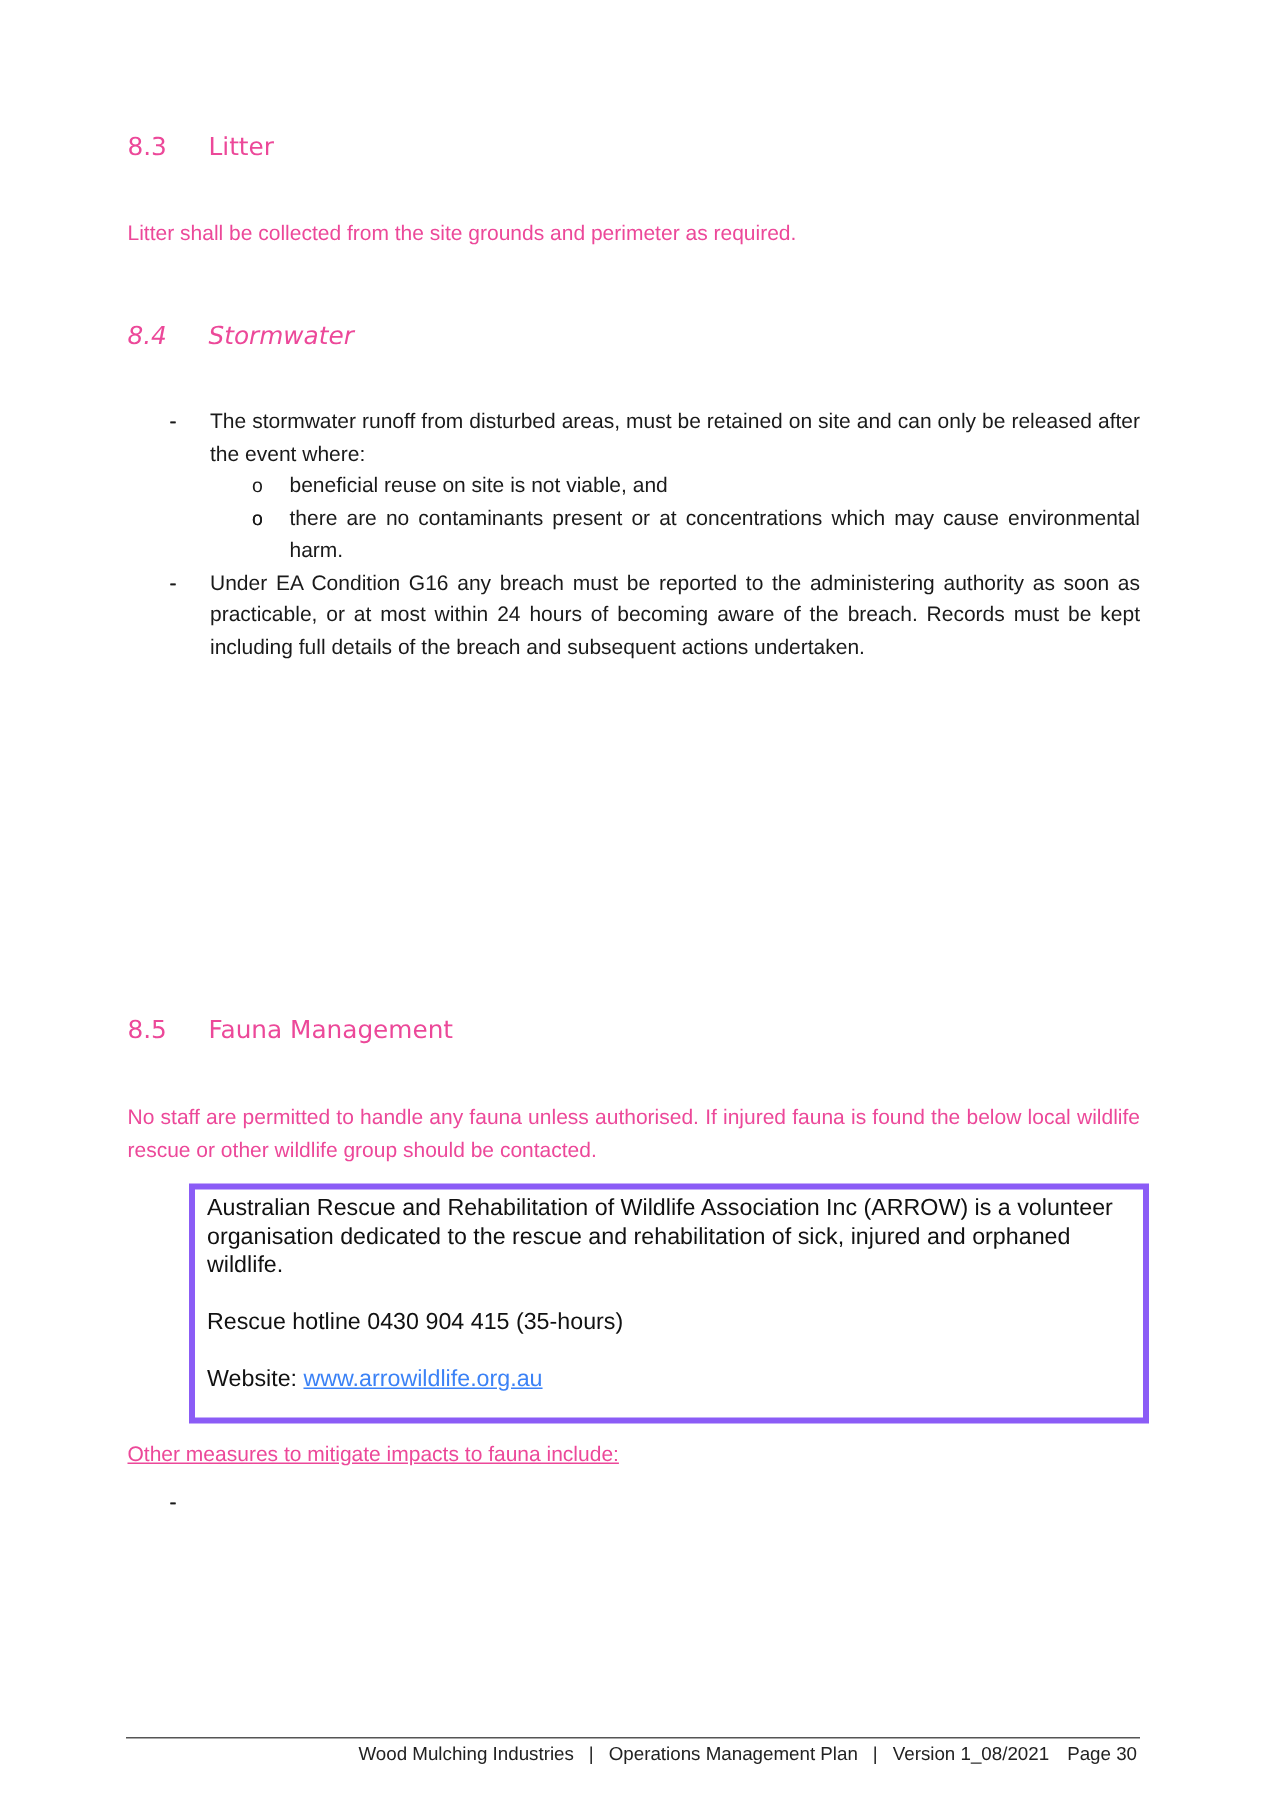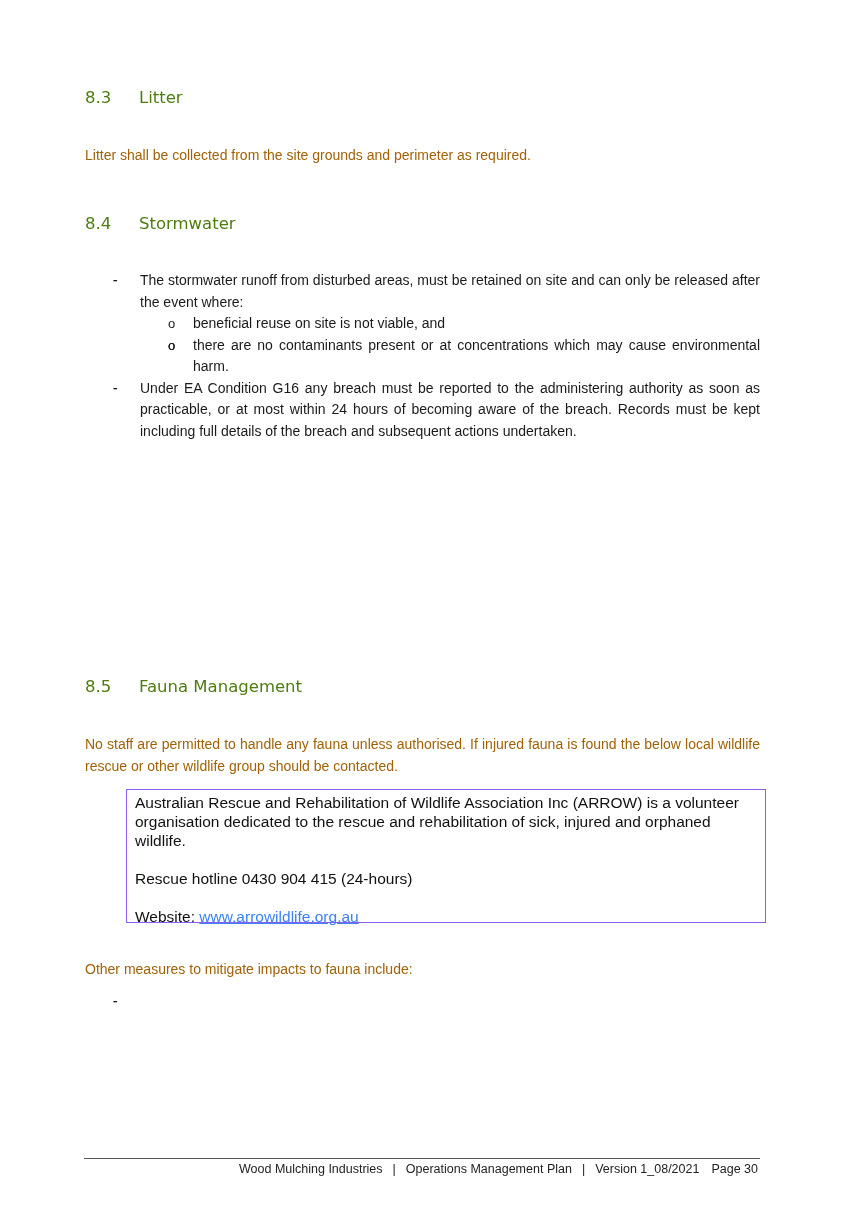--- a/index.html
+++ b/index.html
@@ -8,36 +8,36 @@
   .page { position: absolute; left: 0; top: 0; width: 844px; height: 1210px; }
 
   .logo { position: absolute; left: 664px; top: 0; width: 172px; height: 76px; }
   .logo-title { position: absolute; left: 28px; top: -12px; font-family: "DejaVu Serif", serif;
                 font-weight: bold; font-size: 38px; letter-spacing: -1px; color: #111; line-height: 40px; }
   .logo-sub { position: absolute; left: 22px; top: 27px; font-size: 7px; font-style: italic;
               color: #333; white-space: nowrap; }
   .logo svg { position: absolute; left: 0; top: 34px; }
 
   .heading { position: absolute; left: 85px; font-family: "DejaVu Sans", sans-serif;
-             font-size: 16.5px; color: #4d7c0f; font-weight: normal; white-space: nowrap; }
+             font-size: 16.5px; color: #ec4899; font-weight: normal; white-space: nowrap; }
   .heading .num { display: inline-block; width: 54px; }
 
   .para { position: absolute; left: 85px; width: 675px; font-family: "Liberation Sans", sans-serif;
-          font-size: 14px; line-height: 21.5px; color: #a16207; text-align: justify; }
+          font-size: 14px; line-height: 21.5px; color: #ec4899; text-align: justify; }
 
   .bullets { position: absolute; left: 85px; width: 675px; margin: 0; padding: 0; list-style: none;
              font-family: "Liberation Sans", sans-serif; font-size: 14px; line-height: 21.5px; color: #1a1a1a; }
   .bullets > li { position: relative; padding-left: 55px; text-align: justify; }
   .bullets > li .dash { position: absolute; left: 28px; top: 0; }
   .sub { list-style: none; margin: 0; padding: 0; }
   .sub li { position: relative; padding-left: 53px; text-align: justify; }
   .sub li .circ { position: absolute; left: 28px; top: 0; font-size: 13px; }
 
-  .infobox { position: absolute; left: 126px; top: 789px; width: 640px; height: 134px;
-             border: 1px solid #8b5cf6; box-sizing: border-box; padding: 3px 8px;
+  .infobox { position: absolute; left: 126px; top: 789px; width: 640px; height: 160px;
+             border: 4px solid #8b5cf6; box-sizing: border-box; padding: 3px 8px;
              font-family: "Liberation Sans", sans-serif; font-size: 15.5px; line-height: 19px; color: #111; }
   .infobox p { margin: 0; }
   .infobox .gap { height: 19px; }
   .link { color: #3b82f6; text-decoration: underline; }
 
   .footer-rule { position: absolute; left: 84px; top: 1158px; width: 676px; height: 1px; background: #555; }
   .footer { position: absolute; right: 86px; top: 1162px; font-family: "Liberation Sans", sans-serif;
             font-size: 12.5px; color: #222; white-space: nowrap; text-align: center; }
   .footer .sep { margin: 0 10px; }
   .footer .pg { margin-left: 12px; }
@@ -46,21 +46,21 @@
 <body>
 
 <div class="page">
 
 
   <div class="heading" style="top:88px;">
     <span class="num">8.3</span><span>Litter</span>
   </div>
   <div class="para" style="top:145px;">Litter shall be collected from the site grounds and perimeter as required.</div>
 
-  <div class="heading" style="top:214px;">
+  <div class="heading" style="top:214px;font-style:italic;">
     <span class="num">8.4</span><span>Stormwater</span>
   </div>
 
   <ul class="bullets" style="top:270px;">
     <li>
       <span class="dash">-</span>
     </li>
     <li>
       <span class="dash">-</span>
       <span>The stormwater runoff from disturbed areas, must be retained on site and can only be released after the event where:</span>
@@ -88,26 +88,26 @@
   </ul>
 
   <div class="heading" style="top:677px;">
     <span class="num">8.5</span><span>Fauna Management</span>
   </div>
   <div class="para" style="top:734px;">No staff are permitted to handle any fauna unless authorised. If injured fauna is found the below local wildlife rescue or other wildlife group should be contacted.</div>
 
   <div class="infobox">
     <p>Australian Rescue and Rehabilitation of Wildlife Association Inc (ARROW) is a volunteer organisation dedicated to the rescue and rehabilitation of sick, injured and orphaned wildlife.</p>
     <div class="gap"></div>
-    <p>Rescue hotline 0430 904 415 (24-hours)</p>
+    <p>Rescue hotline 0430 904 415 (35-hours)</p>
     <div class="gap"></div>
     <p><span>Website: </span><a class="link">www.arrowildlife.org.au</a></p>
   </div>
 
-  <div class="para" style="top:959px;">Other measures to mitigate impacts to fauna include:</div>
+  <div class="para" style="top:959px;text-decoration:underline;">Other measures to mitigate impacts to fauna include:</div>
 
   <ul class="bullets" style="top:991px;">
     <li>
       <span class="dash">-</span>
     </li>
     <li>
       <span class="dash">-</span>
     </li>
   </ul>
 

